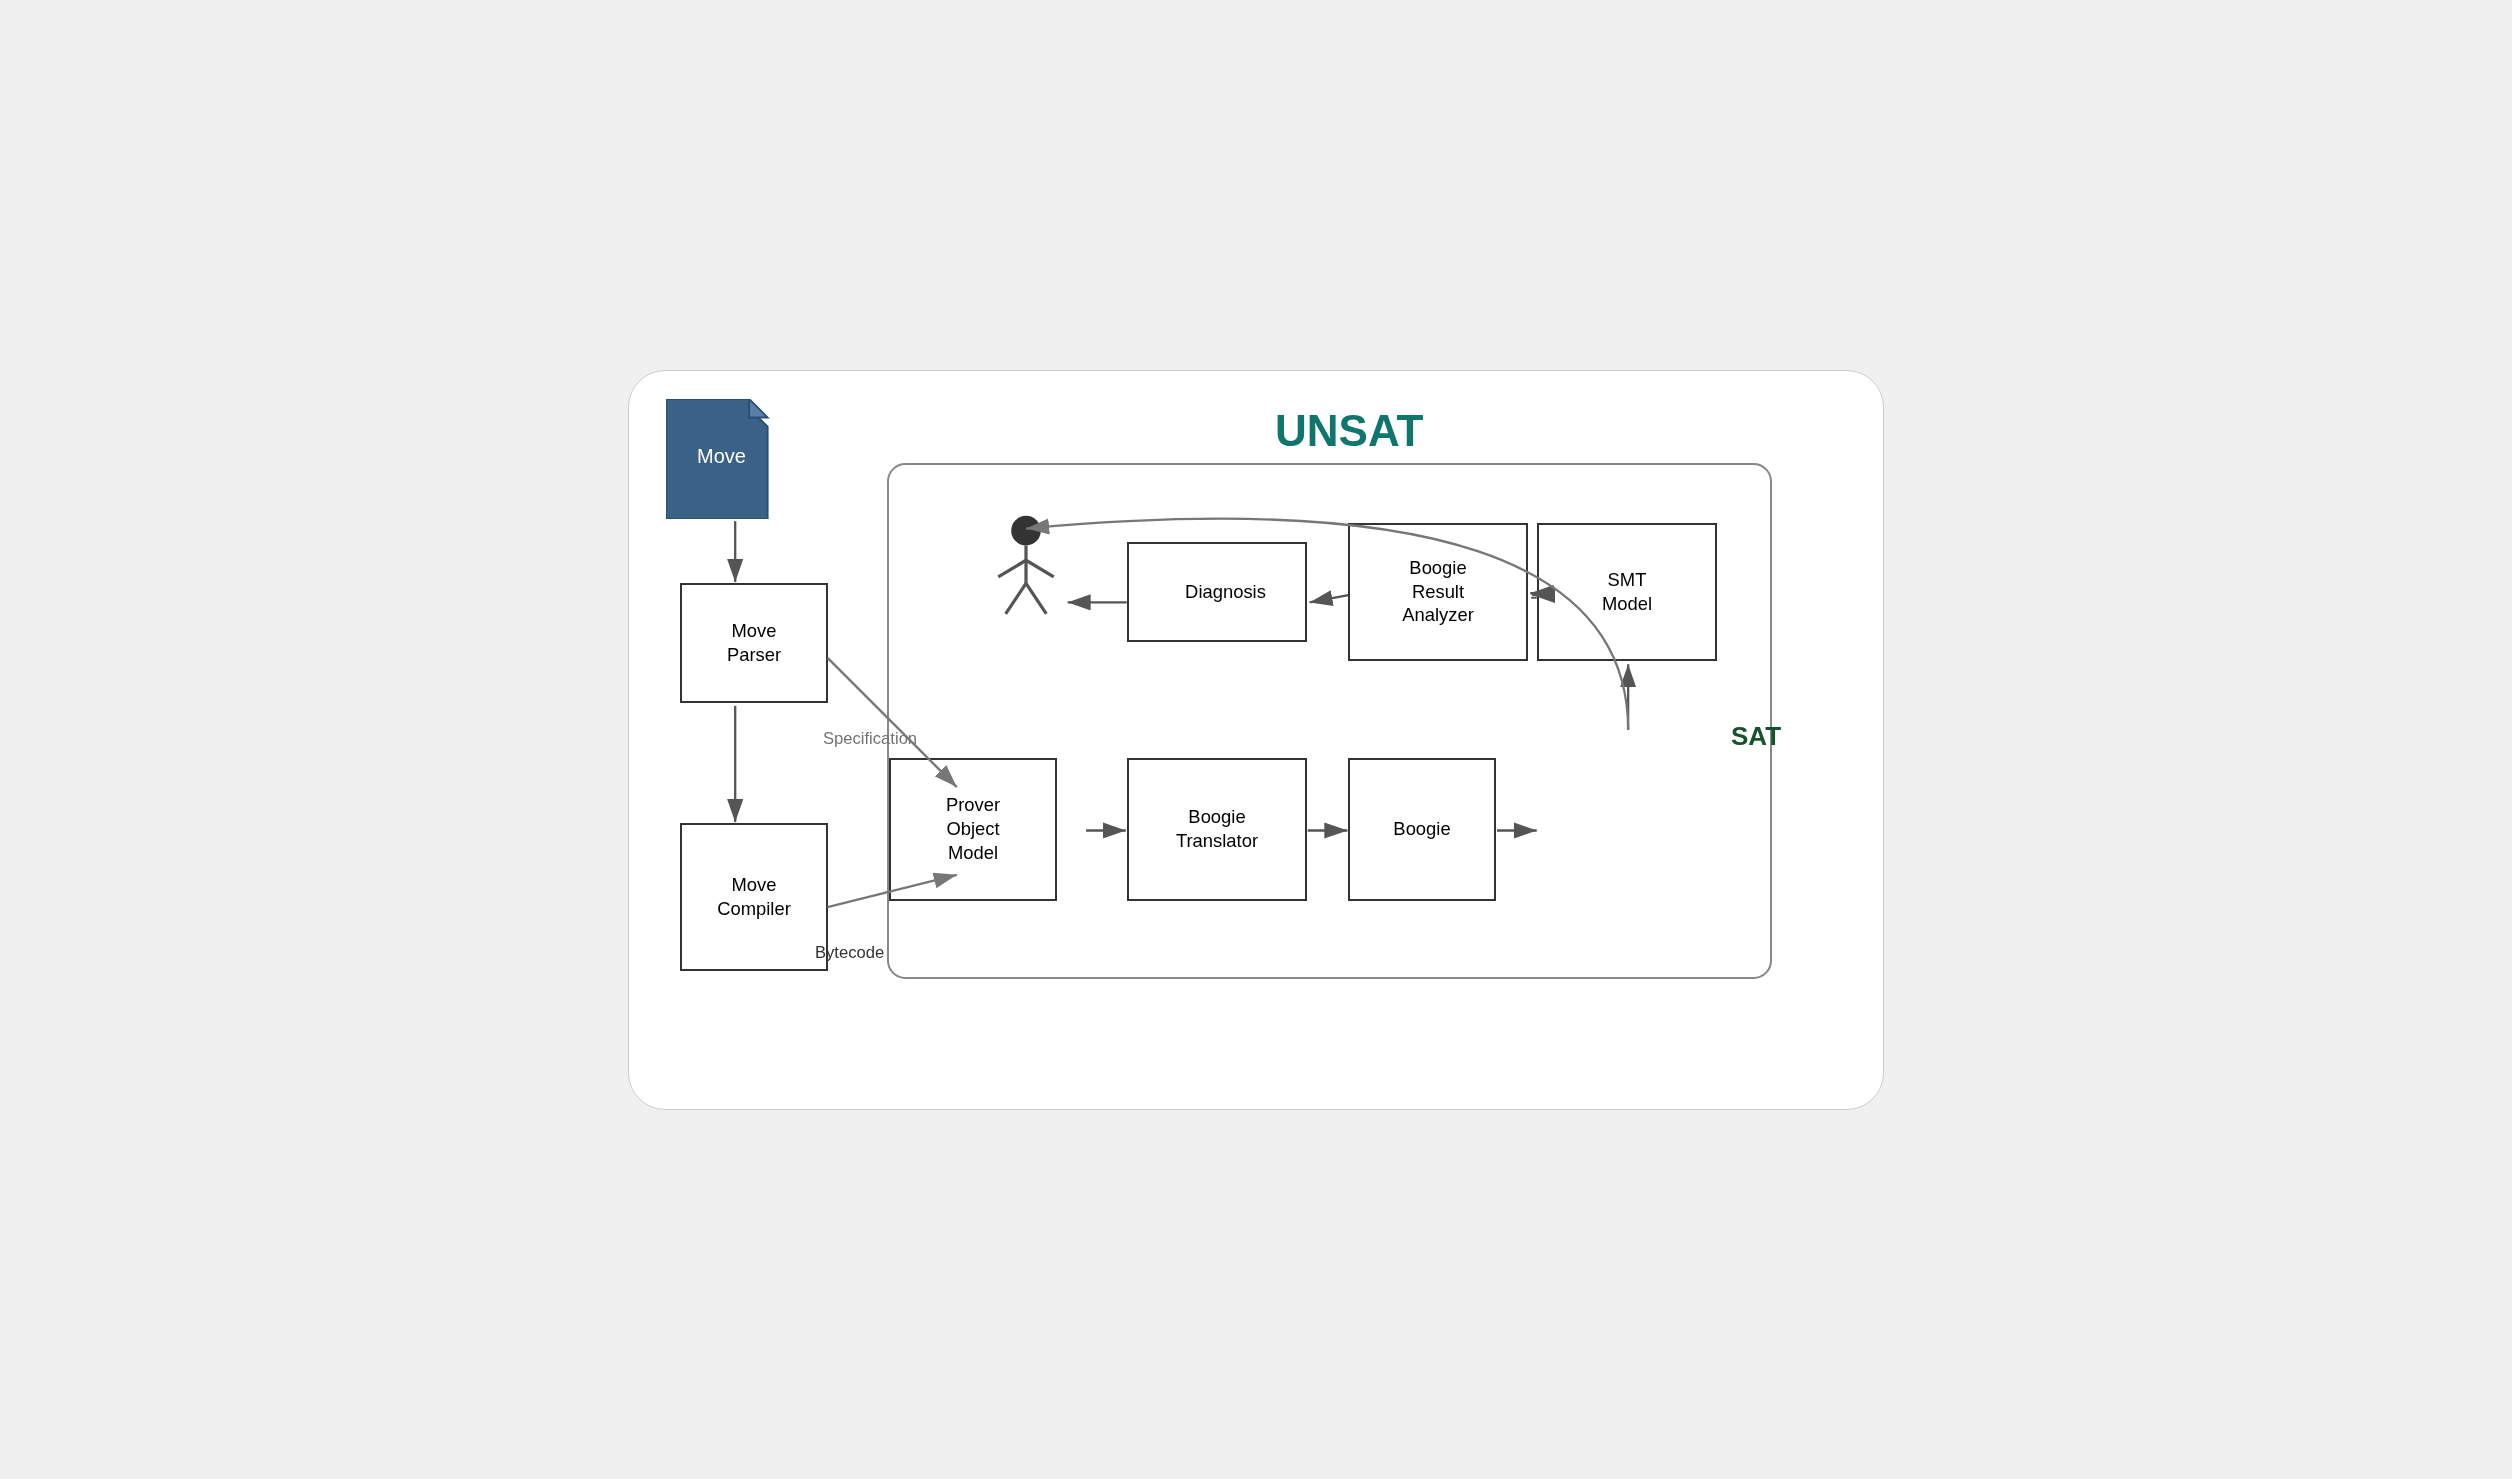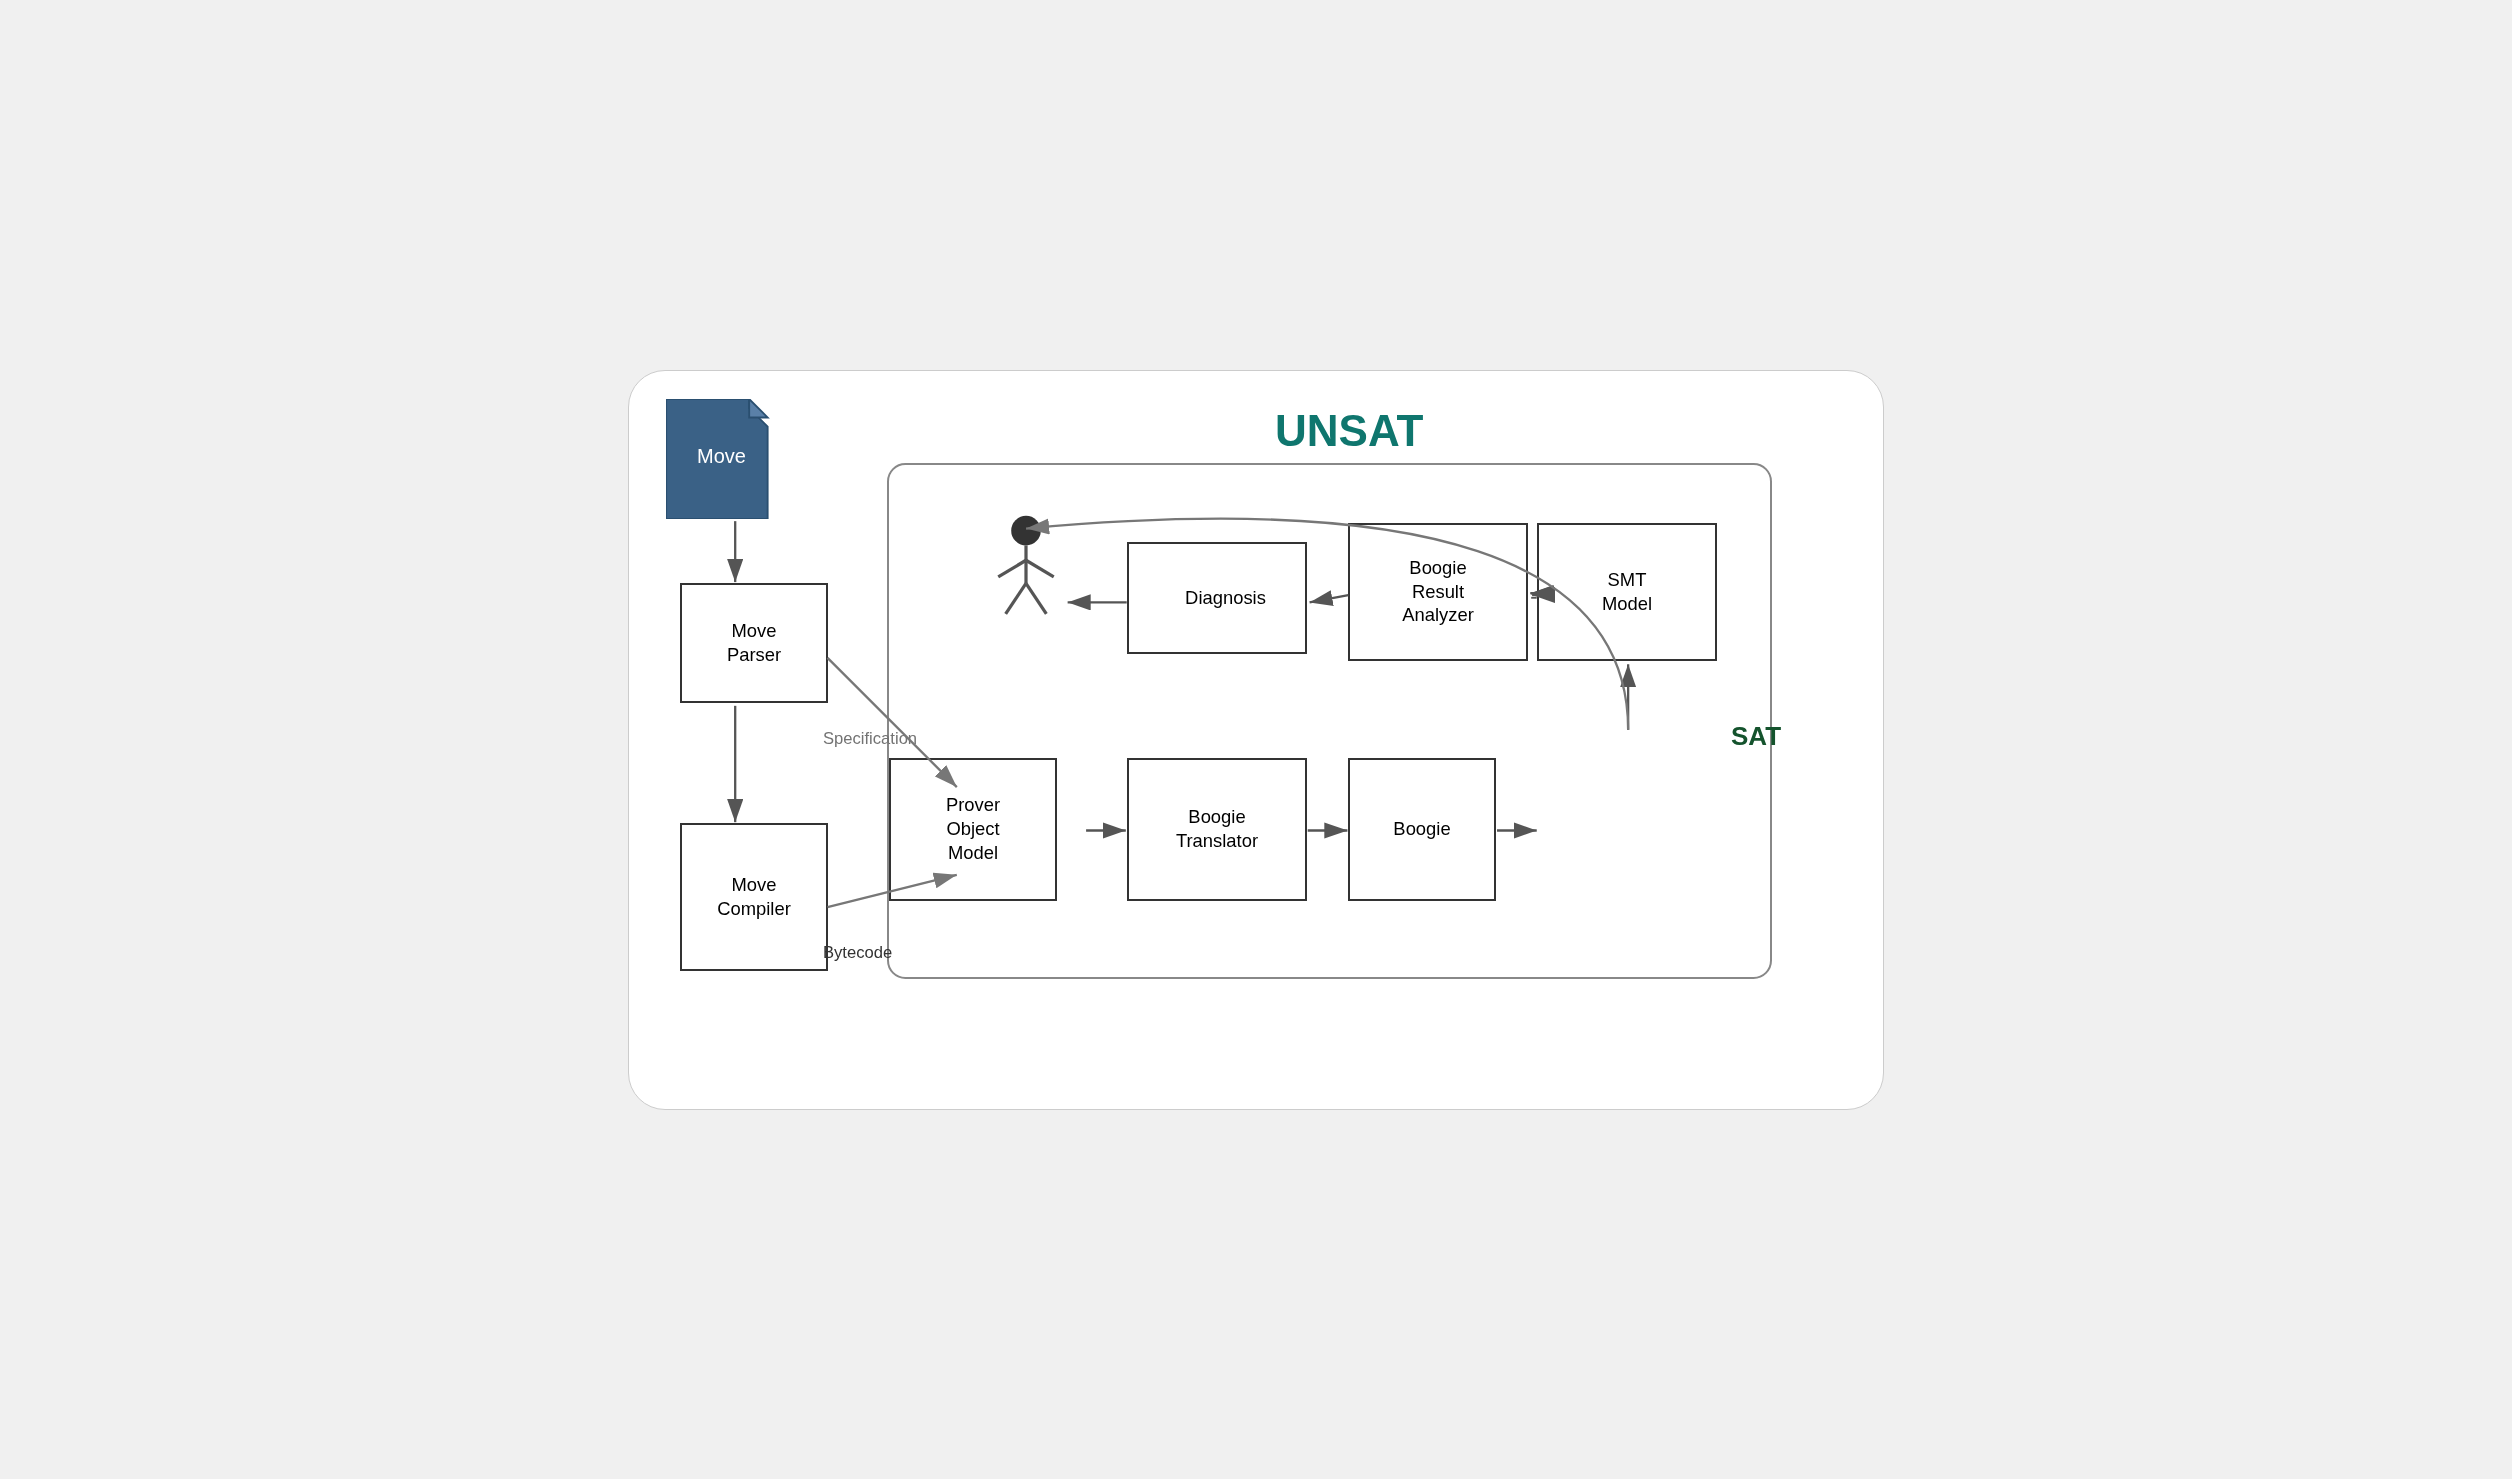--- a/index.html
+++ b/index.html
@@ -103,21 +103,21 @@
       top: 360px;
       width: 180px;
       height: 198px;
     }
 
     
     .box-diagnosis {
       left: 498px;
       top: 171px;
       width: 180px;
-      height: 112px;
+      height: 100px;
       padding-left: 17px;
     }
 
     
     .box-bra {
       left: 719px;
       top: 152px;
       width: 180px;
       height: 138px;
     }
@@ -141,21 +141,21 @@
     .label-spec {
       position: absolute;
       left: 194px;
       top: 358px;
       font-size: 16.6px;
       color: #737373;
     }
 
     .label-bytecode {
       position: absolute;
-      left: 194px;
+      left: 186px;
       top: 572px;
       font-size: 16.6px;
       color: #333;
     }
 
     
     .label-unsat {
       position: absolute;
       left: 646px;
       top: 35px;

